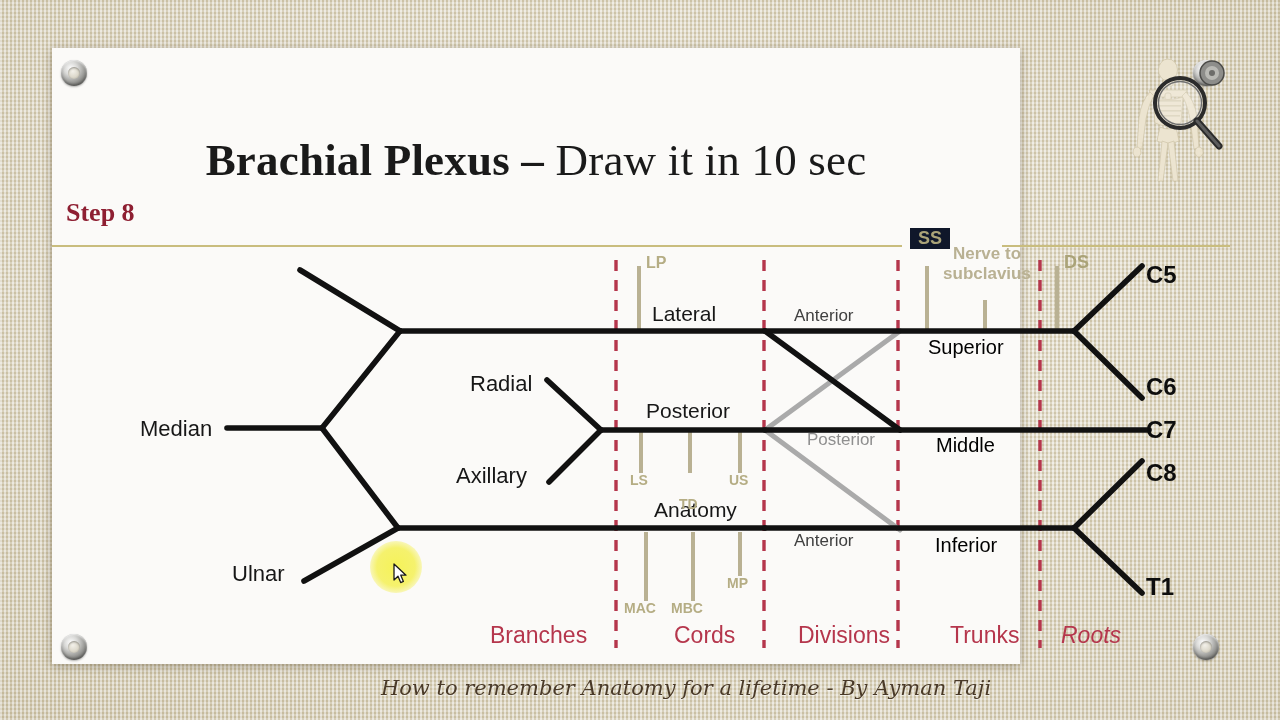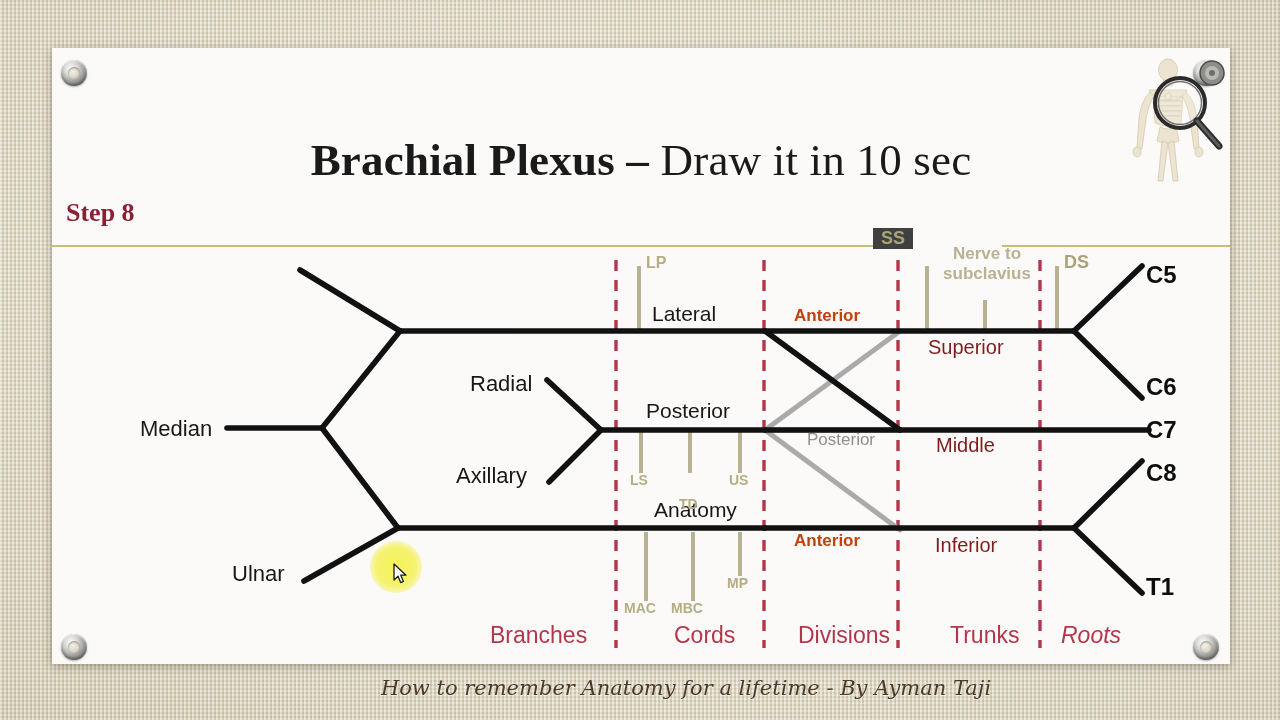--- a/index.html
+++ b/index.html
@@ -18,21 +18,21 @@
       repeating-linear-gradient(0deg, rgba(255,255,255,.45) 0px, rgba(255,255,255,.45) 2px, rgba(186,174,141,.32) 2px, rgba(186,174,141,.32) 4px),
       linear-gradient(135deg,#efe8d2 0%,#e6ddc2 45%,#eee7d1 100%);
   }
   #bg:after{
     content:"";position:absolute;inset:0;
     background:radial-gradient(ellipse at 50% 45%, rgba(255,255,255,.18) 0%, rgba(120,105,70,.14) 100%);
   }
 
   
   #card{
-    position:absolute;left:52px;top:48px;width:1178px;height:616px;
+    position:absolute;left:52px;top:48px;width:968px;height:616px;
     background:#fbfaf8;
     box-shadow:0 2px 9px rgba(60,50,25,.35);
   }
   .screw{
     position:absolute;width:26px;height:26px;border-radius:50%;
     background:
       radial-gradient(circle at 38% 33%, #fefefe 0%, #d9d9d7 28%, #9a9a97 58%, #6e6e6b 78%, #8e8e8b 100%);
     box-shadow:inset 0 1px 2px rgba(255,255,255,.85), inset 0 -1px 3px rgba(0,0,0,.45), 0 1px 2px rgba(0,0,0,.3);
   }
   .screw:after{
@@ -69,23 +69,23 @@
   #gold-left{left:0px;top:197px;width:850px;}
   #gold-right{left:950px;top:197px;width:228px;}
 
   
   #diagram{position:absolute;left:0;top:0;width:1178px;height:616px;}
 
   
   .lbl{position:absolute;white-space:nowrap;font-family:"Liberation Sans", sans-serif;}
   .branch-lbl{font-size:22px;color:#171717;}
   .cord-lbl{font-size:21px;color:#171717;}
-  .div-lbl{font-size:17px;color:#c2410c;font-weight:bold;}
+  .div-lbl{font-size:17px;color:#404040;}
   .div-lbl-gray{font-size:17px;color:#8f8f8f;}
-  .trunk-lbl{font-size:20px;color:#7f1d1d;}
+  .trunk-lbl{font-size:20px;color:#000000;}
   .root-lbl{font-size:24px;font-weight:bold;color:#0d0d0d;}
   .tan-lbl{font-size:16px;font-weight:bold;color:#b5ad84;}
   .tan-lbl-sm{font-size:14px;font-weight:bold;color:#b5ad84;}
   .tan-lbl-lg{font-size:18px;font-weight:bold;color:#aaa378;}
   .tan-multi{font-size:17px;font-weight:bold;color:#b9b193;line-height:20px;text-align:center;}
   .cat-lbl{font-size:23px;color:#b5364c;margin-left:20px;}
 
   
   #highlight{
     position:absolute;left:318px;top:493px;width:52px;height:52px;border-radius:50%;
@@ -236,21 +236,21 @@
   <div class="lbl tan-lbl-sm" style="left:675px;top:527px;">MP</div>
 
   <div class="lbl div-lbl" style="left:742px;top:258px;">Anterior</div>
   <div class="lbl div-lbl-gray" style="left:755px;top:382px;">Posterior</div>
   <div class="lbl div-lbl" style="left:742px;top:483px;">Anterior</div>
 
   <div class="lbl trunk-lbl" style="left:876px;top:288px;">Superior</div>
   <div class="lbl trunk-lbl" style="left:884px;top:386px;">Middle</div>
   <div class="lbl trunk-lbl" style="left:883px;top:486px;">Inferior</div>
 
-  <div class="lbl tan-lbl-lg" style="left:821px;top:180px;background:#404040;padding:0 8px;">SS</div>
+  <div class="lbl tan-lbl-lg" style="left:858px;top:180px;background:#0f172a;padding:0 8px;">SS</div>
   <div class="tan-multi" style="position:absolute;left:880px;top:196px;width:110px;">
     <div>Nerve to</div>
     <div>subclavius</div>
   </div>
   <div class="lbl tan-lbl-lg" style="left:1012px;top:204px;">DS</div>
 
   <div class="lbl root-lbl" style="left:1094px;top:213px;">C5</div>
   <div class="lbl root-lbl" style="left:1094px;top:325px;">C6</div>
   <div class="lbl root-lbl" style="left:1094px;top:368px;">C7</div>
   <div class="lbl root-lbl" style="left:1094px;top:411px;">C8</div>

